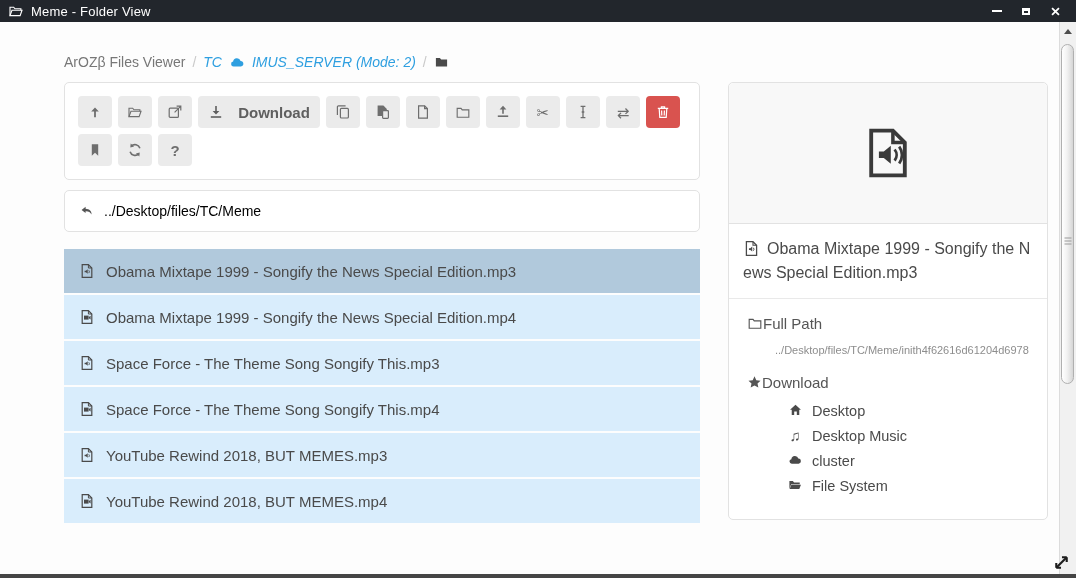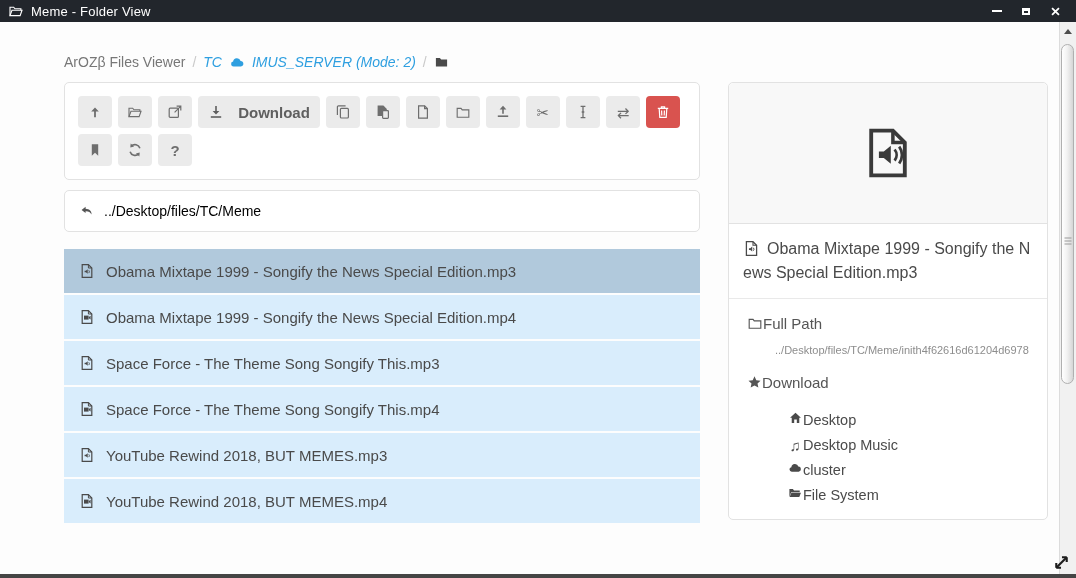--- a/index.html
+++ b/index.html
@@ -54,21 +54,21 @@
   .preview-panel{width:320px;flex:none;}
   .preview-thumb{height:140px;background:#f8f8f8;border-bottom:1px solid #e2e2e2;border-radius:5px 5px 0 0;
                  display:flex;align-items:center;justify-content:center;color:#3a3a3a;}
   .preview-title{padding:13px 14px;border-bottom:1px solid #e9e9e9;font-size:16px;color:#4a4a4a;line-height:1.5;word-break:break-all;}
   .preview-title .i{margin-right:7px;position:relative;top:-1px;}
   .preview-info{padding:16px 18px;font-size:15px;color:#555;}
   .info-row{display:flex;align-items:center;margin-bottom:12px;}
   .info-row .i{color:#555;}
   .info-path{margin:0 0 18px 28px;font-size:11px;color:#8d8d8d;white-space:nowrap;overflow:hidden;}
   .shortcut-list{margin-left:40px;}
-  .shortcut{display:flex;align-items:flex-end;height:25px;font-size:14.5px;color:#4a4a4a;cursor:pointer;}
+  .shortcut{display:flex;align-items:flex-start;gap:9px;height:25px;font-size:14.5px;color:#4a4a4a;cursor:pointer;}
   .shortcut .i{color:#4a4a4a;width:16px;text-align:center;}
   .music-glyph{font-size:15px;line-height:1;}
   
   .scrollbar{position:absolute;top:22px;right:0;bottom:4px;width:17px;background:#f1f1f1;border-left:1px solid #dcdcdc;box-sizing:border-box;}
   .sb-up{position:absolute;top:0;left:0;right:0;height:19px;display:flex;align-items:center;justify-content:center;cursor:pointer;}
   .sb-up-tri{width:0;height:0;border-left:4px solid transparent;border-right:4px solid transparent;border-bottom:5px solid #4d4d4d;}
   .sb-thumb{position:absolute;top:22px;left:1px;width:13px;height:340px;border:1px solid #b0b0b0;border-radius:7px;
             background:linear-gradient(90deg,#ffffff 0%,#f2f2f2 45%,#d6d6d6 100%);box-sizing:border-box;cursor:pointer;}
   .sb-grip{position:absolute;top:58%;left:50%;transform:translate(-50%,-50%);display:flex;flex-direction:column;gap:2px;}
   .sb-grip span{display:block;width:7px;height:1px;background:#9a9a9a;}

